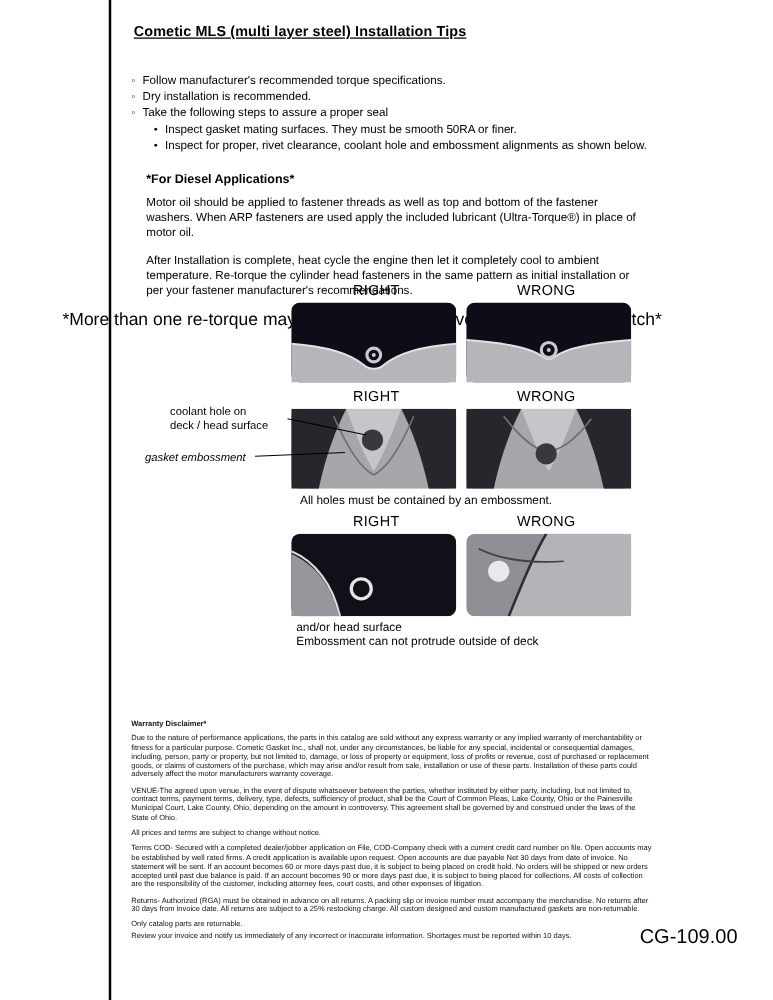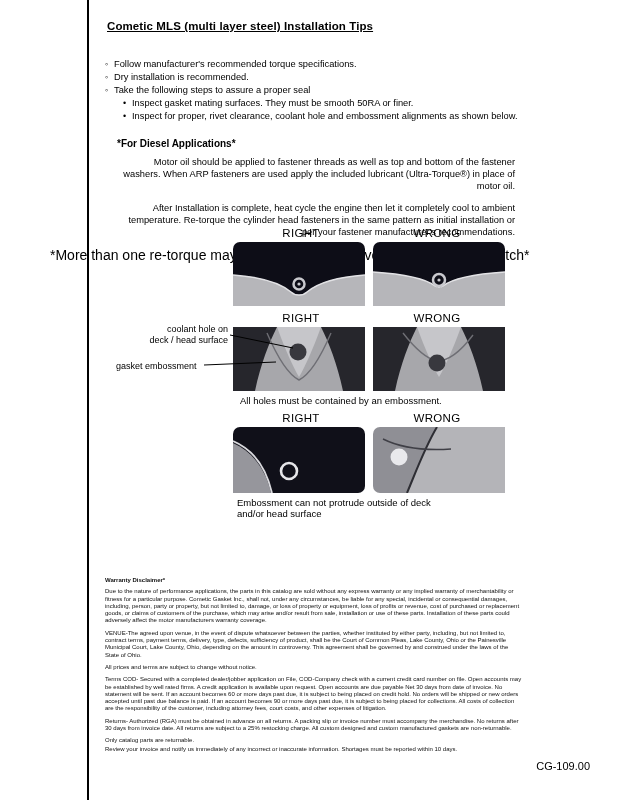--- a/index.html
+++ b/index.html
@@ -11,44 +11,44 @@
 
   
   .top-section{position:absolute;top:20px;left:0;width:618px;}
   .doc-title{margin:0 0 0 107px;font-size:11.5px;font-weight:bold;text-decoration:underline;letter-spacing:.1px;}
   .tips{margin:26px 0 0 105px;font-size:9.3px;line-height:13px;}
   .tip-line{white-space:nowrap;}
   .tip-line .marker{display:inline-block;width:9px;font-size:9px;}
   .tip-sub{margin-left:18px;}
   .tip-sub .marker{width:9px;}
   .diesel-heading{margin:15px 0 0 117px;font-size:10px;font-weight:bold;}
-  .body-para{margin:7px 0 0 117px;width:398px;font-size:9.3px;line-height:12px;text-align:right;}
+  .body-para{margin:7px 0 0 117px;width:398px;font-size:9.3px;line-height:12px;}
   .note-line{margin:9px 0 0 50px;font-size:14px;}
 
   
   .diagram-section{position:absolute;top:227px;left:100px;width:430px;}
   .diag-row{position:relative;margin-bottom:6px;}
   .diag-labels{margin-left:133px;width:272px;display:flex;height:14px;}
   .diag-labels span{flex:1;text-align:center;font-size:11.5px;letter-spacing:.3px;}
   .diag-images{margin-left:133px;width:272px;display:flex;gap:8px;margin-top:1px;}
   .diag-images svg{display:block;}
   .diag-caption{margin:4px 0 0 137px;font-size:9.5px;line-height:11px;}
   .diag-caption.row2{margin-left:140px;}
-  .callout-coolant{position:absolute;left:36px;top:12px;width:92px;font-size:9px;line-height:11px;text-align:right;}
-  .callout-emboss{position:absolute;left:16px;top:49px;font-size:9px;}
+  .callout-coolant{position:absolute;left:36px;top:12px;width:92px;font-size:9px;line-height:11px;text-align:left;}
+  .callout-emboss{position:absolute;left:16px;top:49px;font-size:9px;font-style:italic;}
   .callout-lines{position:absolute;left:0;top:0;width:430px;height:96px;pointer-events:none;}
 
   
   .disclaimer-section{position:absolute;top:577px;left:105px;width:418px;font-size:6px;line-height:7.3px;color:#111;}
   .disclaimer-heading{font-weight:bold;margin:0 0 4px 0;}
   .disclaimer-section p{margin:0 0 5px 0;}
   .disclaimer-section p.tight{margin-bottom:1px;}
 
   
-  .footer-code{position:absolute;top:760px;right:40px;font-size:11px;}
+  .footer-code{position:absolute;top:741px;right:40px;font-size:16px;}
 </style>
 </head>
 <body>
 
 <div class="page">
   <div class="left-rule"></div>
 
   <div class="top-section">
     <h1 class="doc-title">Cometic MLS (multi layer steel) Installation Tips</h1>
 
@@ -151,22 +151,22 @@
         </svg>
         <svg width="132" height="66" viewBox="0 0 132 66">
           <rect width="132" height="66" rx="7" fill="#8f8f95"></rect>
           <path d="M64 0 L132 0 L132 66 L34 66 C 44 42, 52 20, 64 0 Z" fill="#b4b4b8"></path>
           <path d="M64 0 C 52 20, 44 42, 34 66" stroke="#2e2e34" stroke-width="2" fill="none"></path>
           <circle cx="26" cy="30" r="8.5" fill="#e9e9ec"></circle>
           <path d="M10 12 C 26 20, 48 24, 78 22" fill="none" stroke="#3f3f46" stroke-width="1.4"></path>
         </svg>
       </div>
       <div class="diag-caption">
+        <div>and/or head surface</div>
         <div>Embossment can not protrude outside of deck</div>
-        <div>and/or head surface</div>
       </div>
     </div>
   </div>
 
   <div class="disclaimer-section">
     <div class="disclaimer-heading">Warranty Disclaimer*</div>
     <p>Due to the nature of performance applications, the parts in this catalog are sold without any express warranty or any implied warranty of merchantability or fitness for a particular purpose.  Cometic Gasket Inc., shall not, under any circumstances, be liable for any special, incidental or consequential damages, including, person, party or property, but not limited to, damage, or loss of property or equipment, loss of profits or revenue, cost of purchased or replacement goods, or claims of customers of the purchase, which may arise and/or result from sale, installation or use of these parts.  Installation of these parts could adversely affect the motor manufacturers warranty coverage.</p>
     <p>VENUE-The agreed upon venue, in the event of dispute whatsoever between the parties, whether instituted by either party, including, but not limited to, contract terms, payment terms, delivery, type, defects, sufficiency of product, shall be the Court of Common Pleas, Lake County, Ohio or the Painesville Municipal Court, Lake County, Ohio, depending on the amount in controversy. This agreement shall be governed by and construed under the laws of the State of Ohio.</p>
     <p>All prices and terms are subject to change without notice.</p>
     <p>Terms COD- Secured with a completed dealer/jobber application on File, COD-Company check with a current credit card number on file.  Open accounts may be established by well rated firms.  A credit application is available upon request.  Open accounts are due payable Net 30 days from date of invoice.  No statement will be sent.  If an account becomes 60 or more days past due, it is subject to being placed on credit hold.  No orders will be shipped or new orders accepted until past due balance is paid.  If an account becomes 90 or more days past due, it is subject to being placed for collections.  All costs of collection are the responsibility of the customer, including attorney fees, court costs, and other expenses of litigation.</p>

